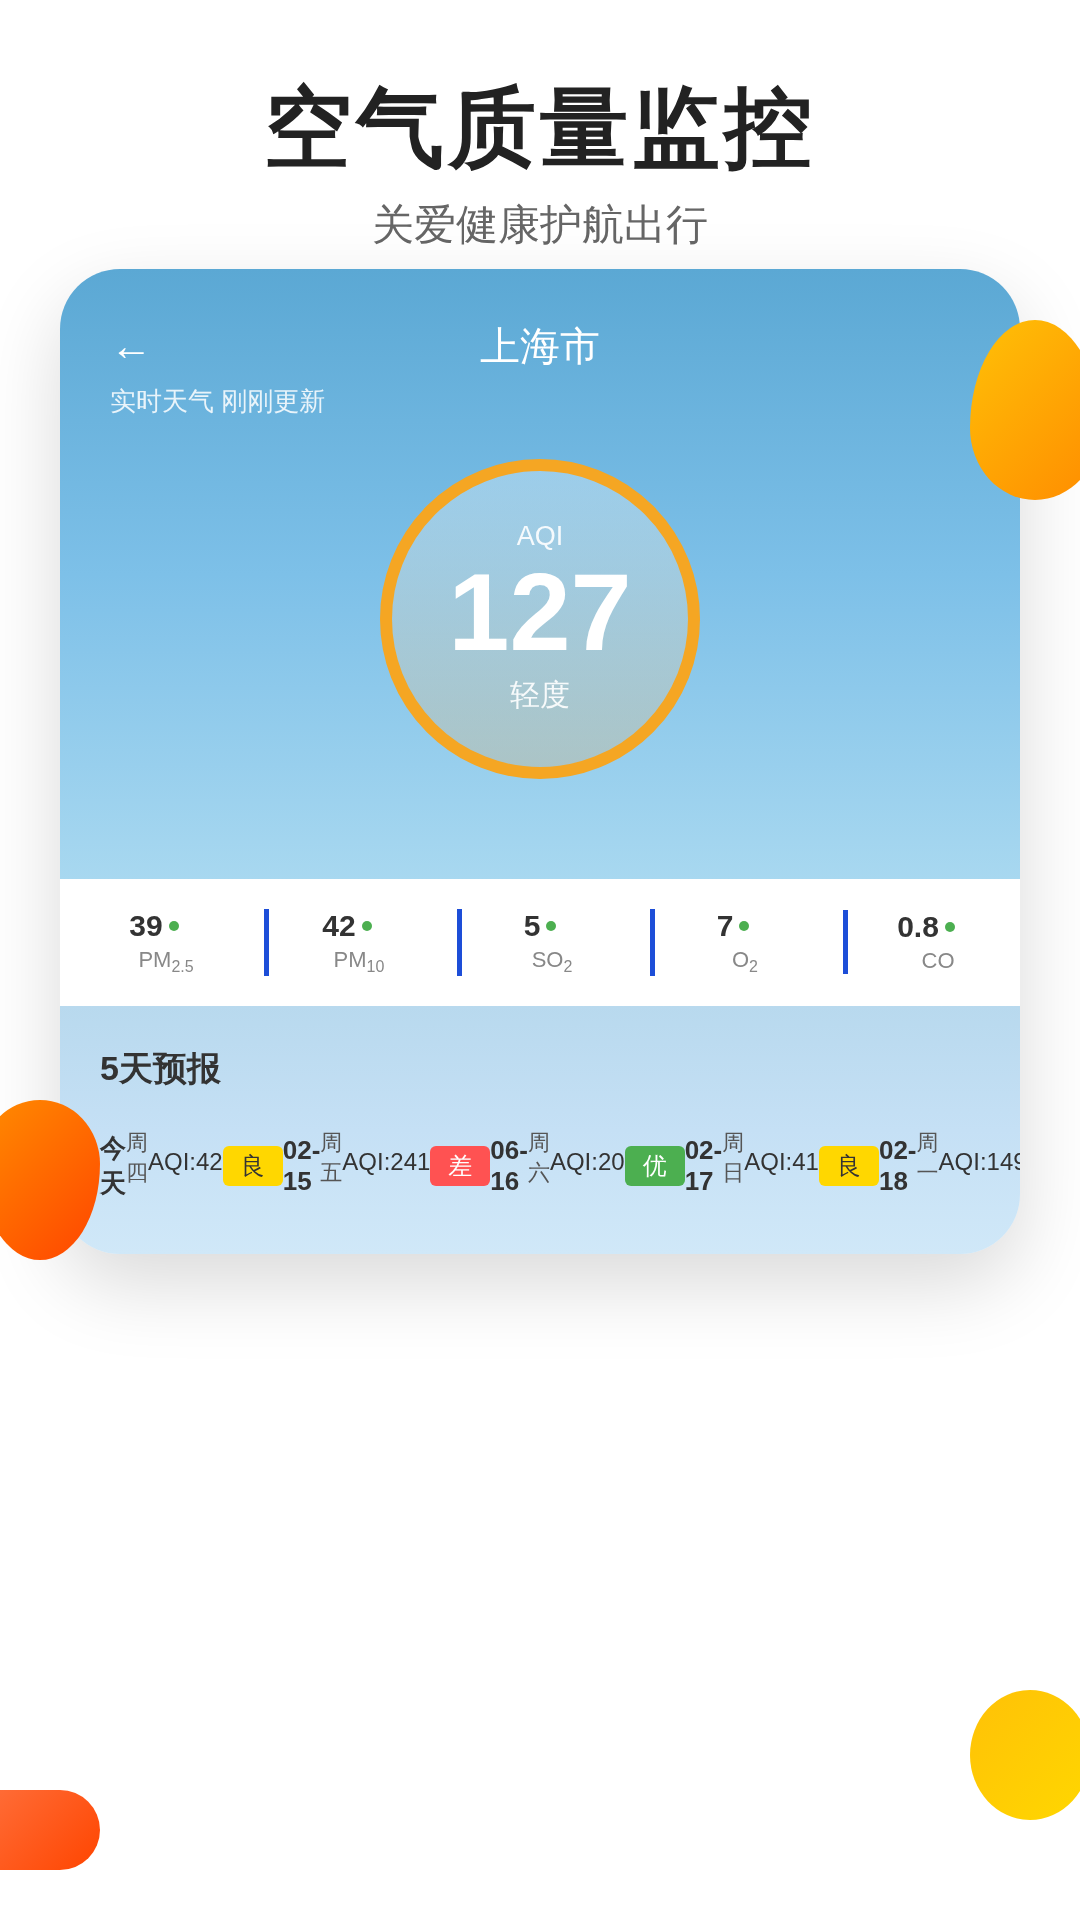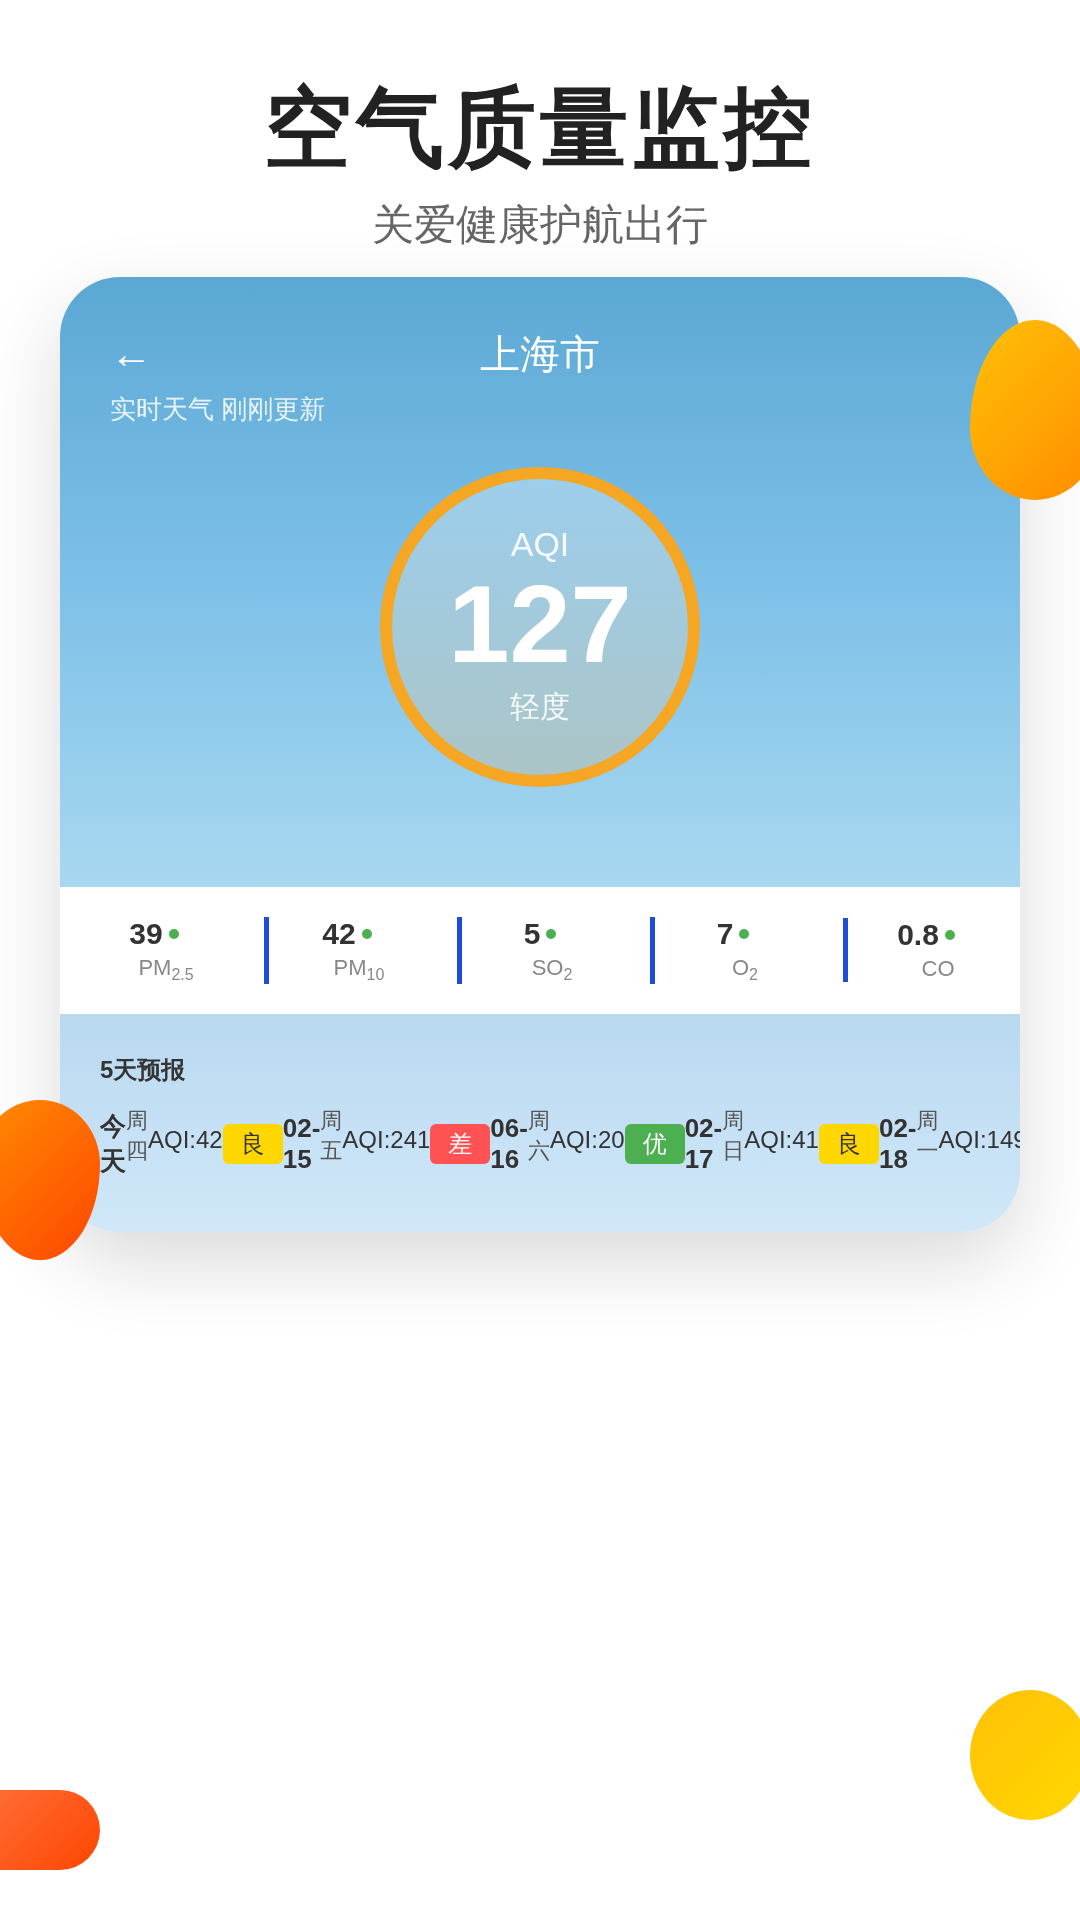--- a/index.html
+++ b/index.html
@@ -52,21 +52,21 @@
       height: 80px;
       background: linear-gradient(135deg, #FF6B35, #FF4500);
       border-radius: 0 50px 50px 0;
       z-index: 10;
     }
 
     
     .page-header {
       text-align: center;
       padding-top: 80px;
-      padding-bottom: 24px;
+      padding-bottom: 16px;
     }
     .page-title {
       font-size: 88px;
       font-weight: 900;
       color: #222222;
       letter-spacing: 4px;
       line-height: 1.1;
     }
     .page-subtitle {
       font-size: 42px;
@@ -139,21 +139,21 @@
       border: 12px solid #F5A623;
       background: linear-gradient(180deg, rgba(255,255,255,0.3) 0%, rgba(200,180,140,0.4) 100%);
       display: flex;
       flex-direction: column;
       align-items: center;
       justify-content: center;
       position: relative;
     }
     .aqi-label {
       color: rgba(255,255,255,0.9);
-      font-size: 34px;
+      font-size: 27px;
       margin-bottom: 5px;
       text-align: right;
     }
     .aqi-value {
       color: white;
       font-size: 110px;
       font-weight: 700;
       line-height: 1;
     }
     .aqi-desc {
@@ -206,24 +206,24 @@
     .metric-name sub {
       font-size: 16px;
     }
 
     
     .forecast-section {
       background: linear-gradient(180deg, #B8D9EE 0%, #C5E0F5 50%, #D0E8F8 100%);
       padding: 40px 40px 50px;
     }
     .forecast-title {
-      font-size: 24px;
+      font-size: 34px;
       font-weight: 600;
       color: #333;
-      margin-bottom: 20px;
+      margin-bottom: 36px;
     }
     .forecast-row {
       display: flex;
       justify-content: space-between;
     }
     .forecast-day {
       display: flex;
       align-items: center;
       flex: 1;
     }

